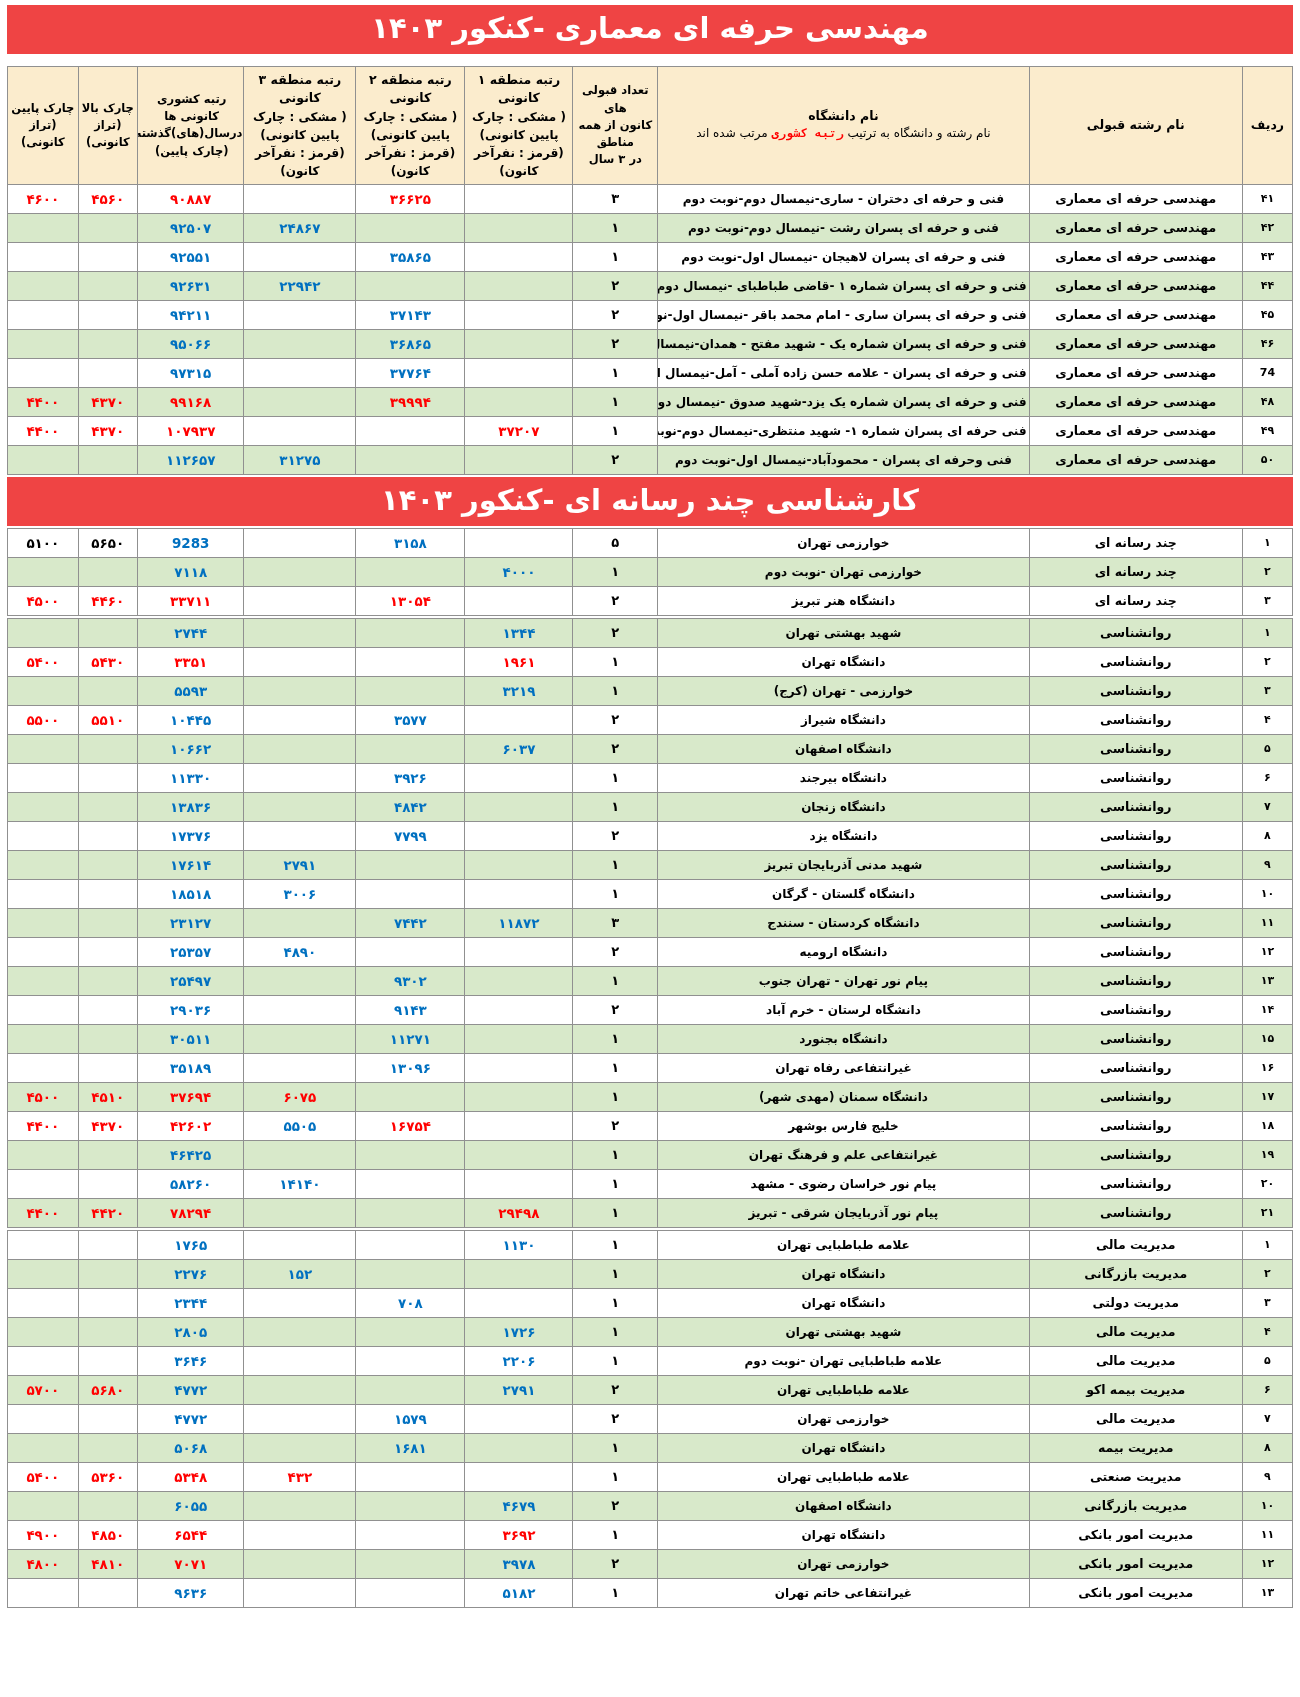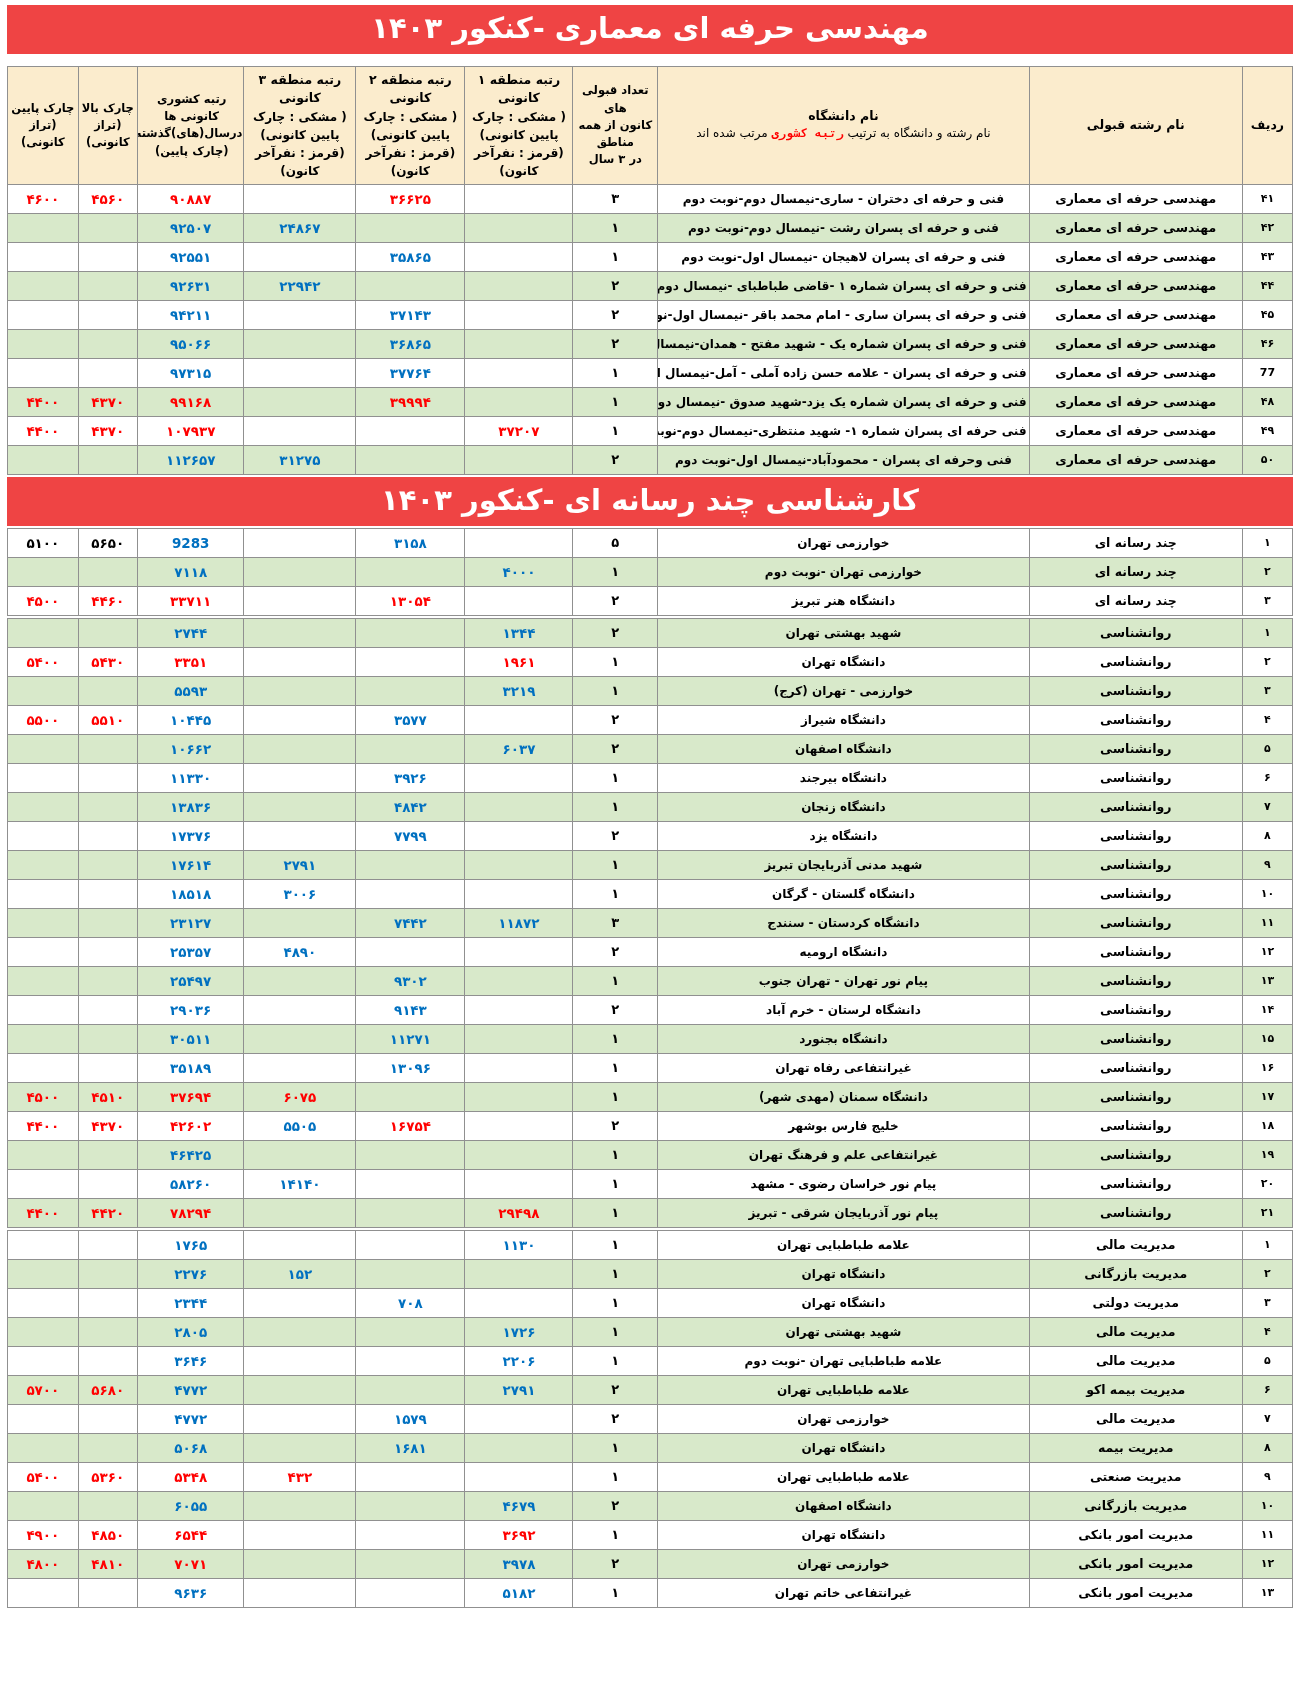--- a/index.html
+++ b/index.html
@@ -158,21 +158,21 @@
             <td class="uni">فنی و حرفه ای پسران شماره یک - شهید مفتح  - همدان-نیمسال دوم</td>
             <td class="count">۲</td>
             <td></td>
             <td class="blue">۳۶۸۶۵</td>
             <td></td>
             <td class="blue">۹۵۰۶۶</td>
             <td></td>
             <td></td>
           </tr>
           <tr>
-            <td class="no">77</td>
+            <td class="no">74</td>
             <td class="major">مهندسی حرفه ای معماری</td>
             <td class="uni">فنی و حرفه ای پسران - علامه حسن زاده آملی - آمل-نیمسال اول-نوبت دوم</td>
             <td class="count">۱</td>
             <td></td>
             <td class="blue">۳۷۷۶۴</td>
             <td></td>
             <td class="blue">۹۷۳۱۵</td>
             <td></td>
             <td></td>
           </tr>

